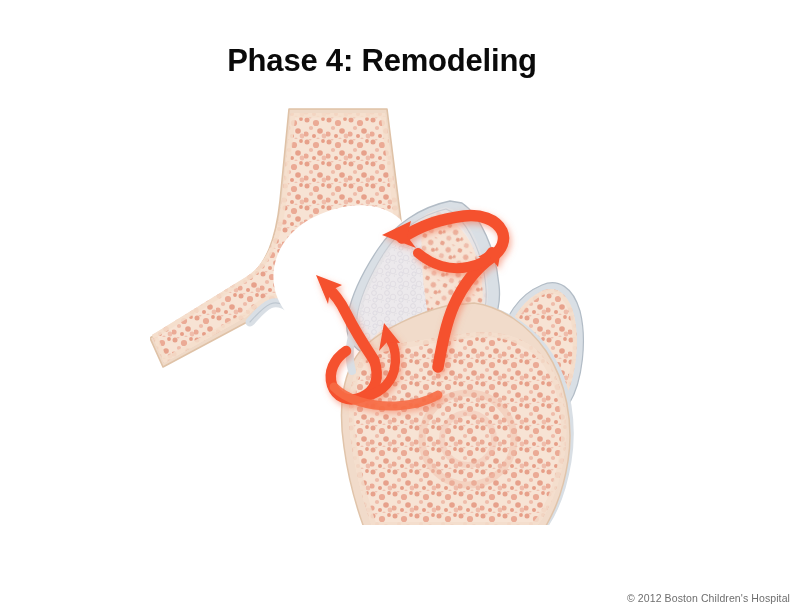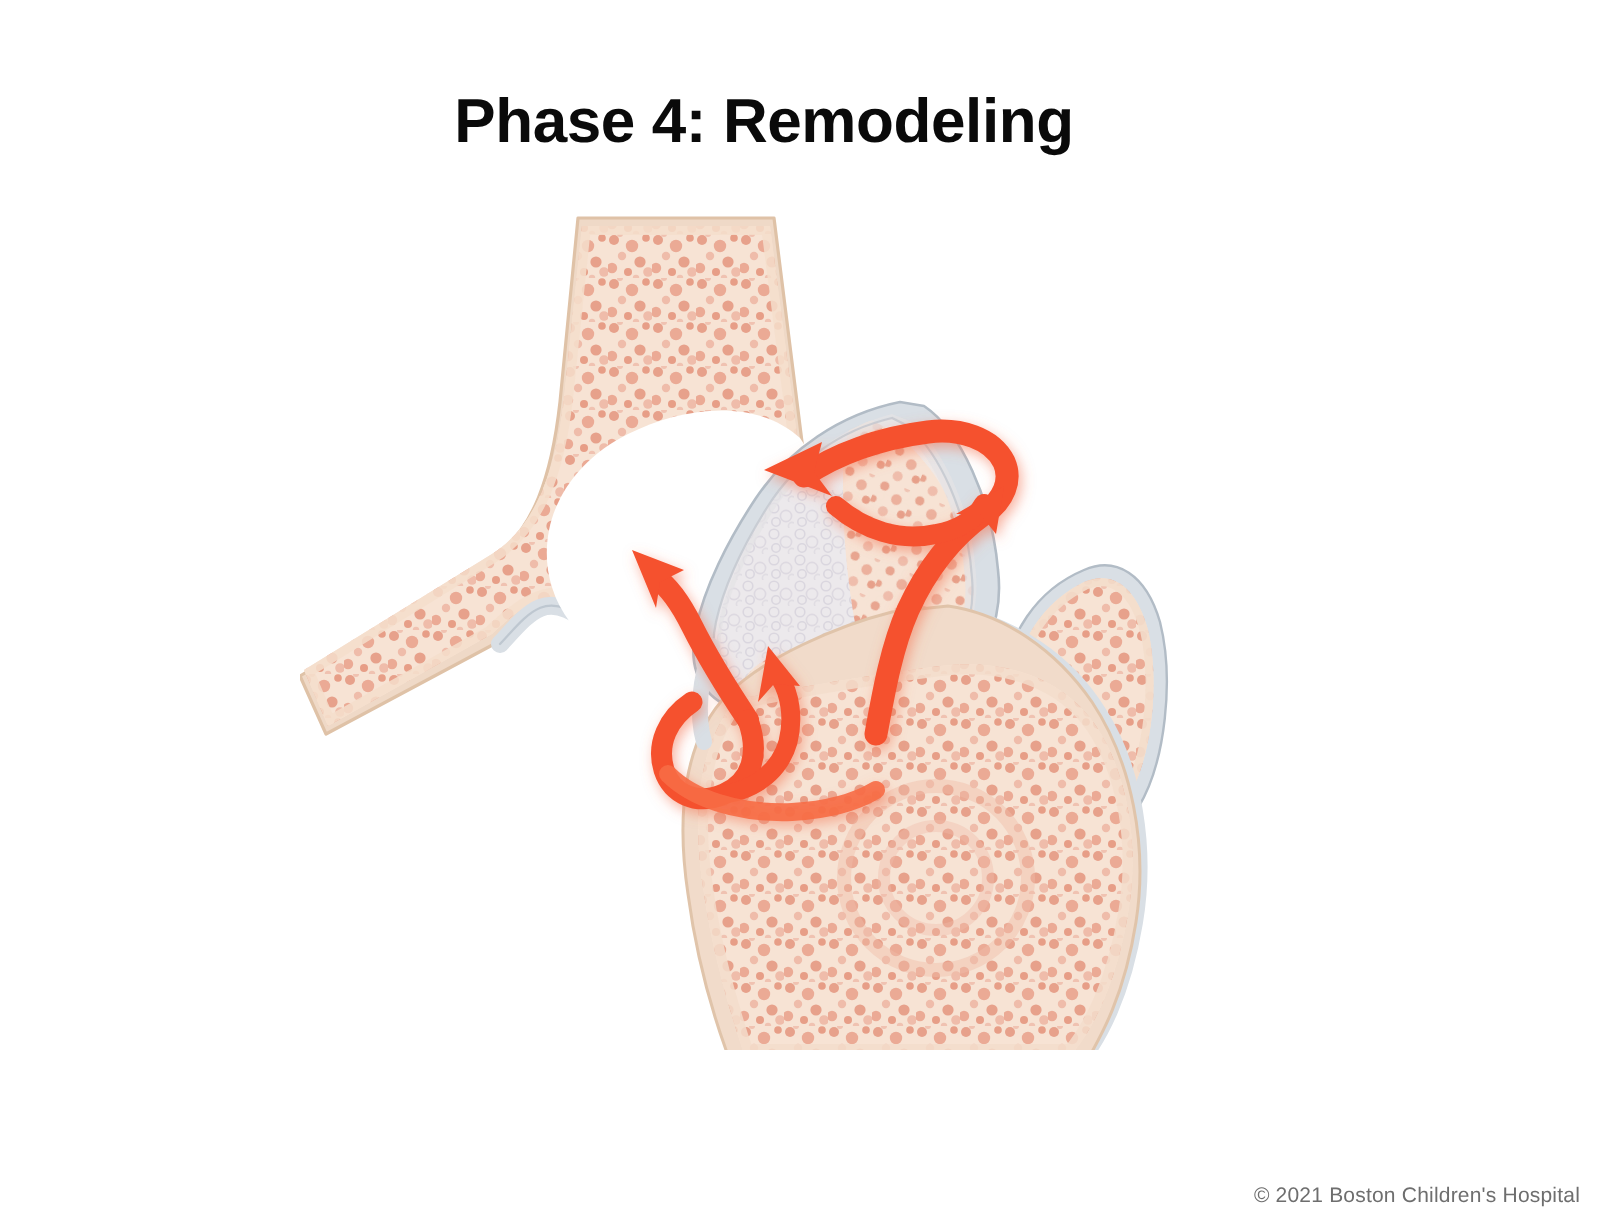--- a/index.html
+++ b/index.html
@@ -322,15 +322,15 @@
                    C 247,264 245,252 240,244" fill="none" stroke="#F5512E" stroke-width="9.5" stroke-linecap="round"></path>
           <path d="M 234,228 L 250,248 L 237,247 L 229,256 Z" fill="#F5512E"></path>
 
           <path d="M 184,292 C 196,304 218,312 246,311
                    C 264,310 278,306 288,300" fill="none" stroke="#F76B45" stroke-width="9" stroke-linecap="round" opacity="0.9"></path>
         </g>
       </g>
     </svg>
   </div>
 
-  <div id="copyright">© 2021 Boston Children's Hospital</div>
+  <div id="copyright">© 2012 Boston Children's Hospital</div>
 
 </div>
 
 </body></html>

